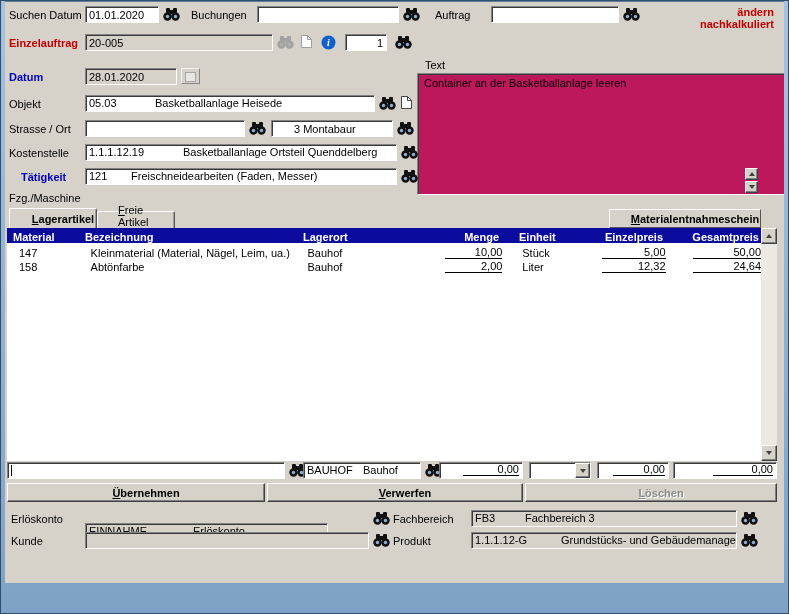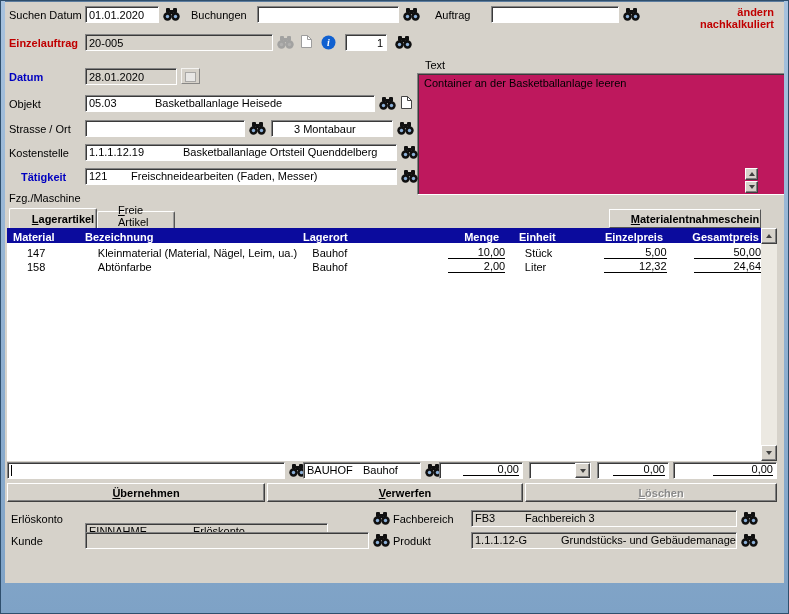--- a/index.html
+++ b/index.html
@@ -78,21 +78,21 @@
   .accel { display:inline-block;padding-left:20px; }
   .accel::first-letter { text-decoration:underline; }
   .mat-btn { position:absolute; left:604px; top:207px; width:152px; height:19px; font-weight:bold;
     background:#d6d2ca; display:flex; align-items:center; justify-content:center; cursor:pointer;
     border:1px solid; border-color:#fff #555 #555 #fff; }
 
   
   .thead { position:absolute; left:2px; top:226px; width:754px; height:15px; background:#0b0b9d;
     color:#fff; font-weight:bold; display:flex; align-items:flex-end; padding-left:6px; }
   .tbody { position:absolute; left:2px; top:241px; width:754px; height:218px; background:#fff; overflow:hidden; }
-  .trow { display:flex; height:14px; align-items:flex-end; padding-left:20px; cursor:default; }
+  .trow { display:flex; height:14px; align-items:flex-end; padding-left:12px; cursor:default; }
   .trow:first-child { margin-top:2px; }
   .c-mat{width:72px}.c-bez{width:218px}.c-lag{width:138px}
   .c-men{width:58px;text-align:right}.c-sp1{width:20px}.c-ein{width:80px}
   .c-ezp{width:64px;text-align:right}.c-sp2{width:28px}.c-gsp{width:68px;text-align:right}
   .ul { border-bottom:1px solid #000; height:13px; line-height:13px; }
 
   .vscroll { position:absolute; left:756px; top:226px; width:16px; height:233px; background:#ece9e2; }
   .sb-btn { position:absolute; left:0; width:16px; height:16px; background:#d6d2ca;
     border:1px solid; border-color:#fff #404040 #404040 #fff; box-shadow:inset -1px -1px 0 #808080;
     display:flex; align-items:center; justify-content:center; cursor:pointer; }

